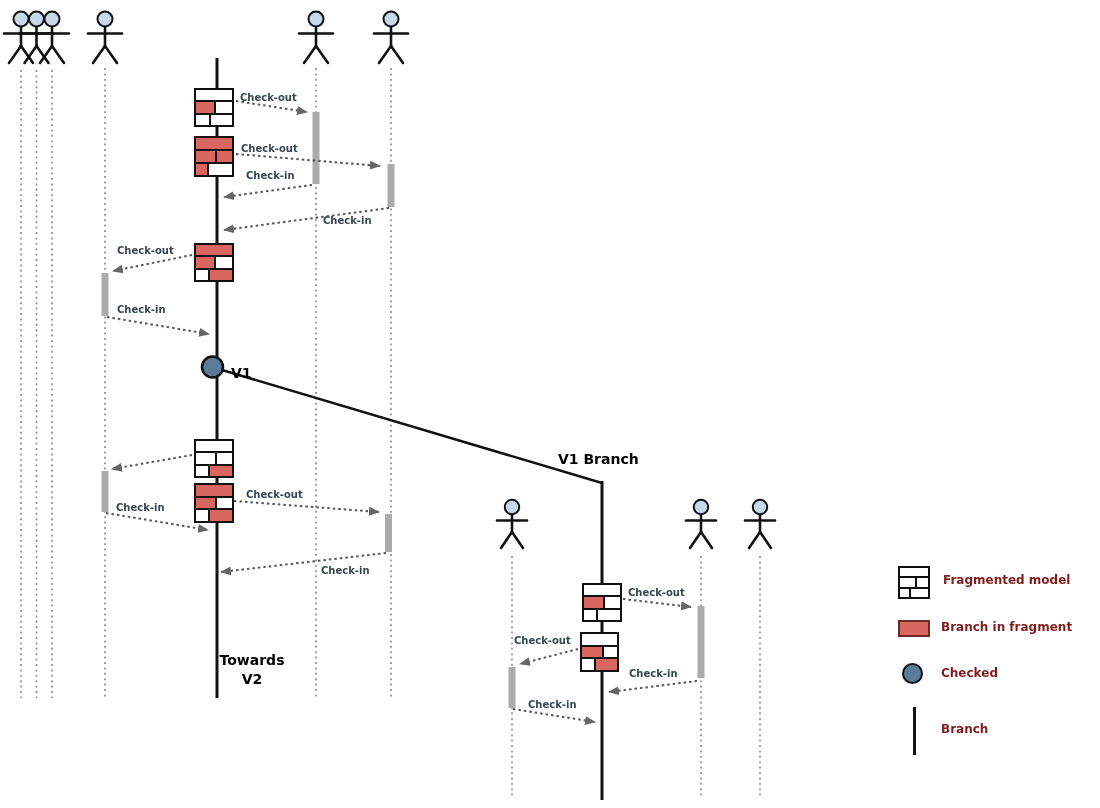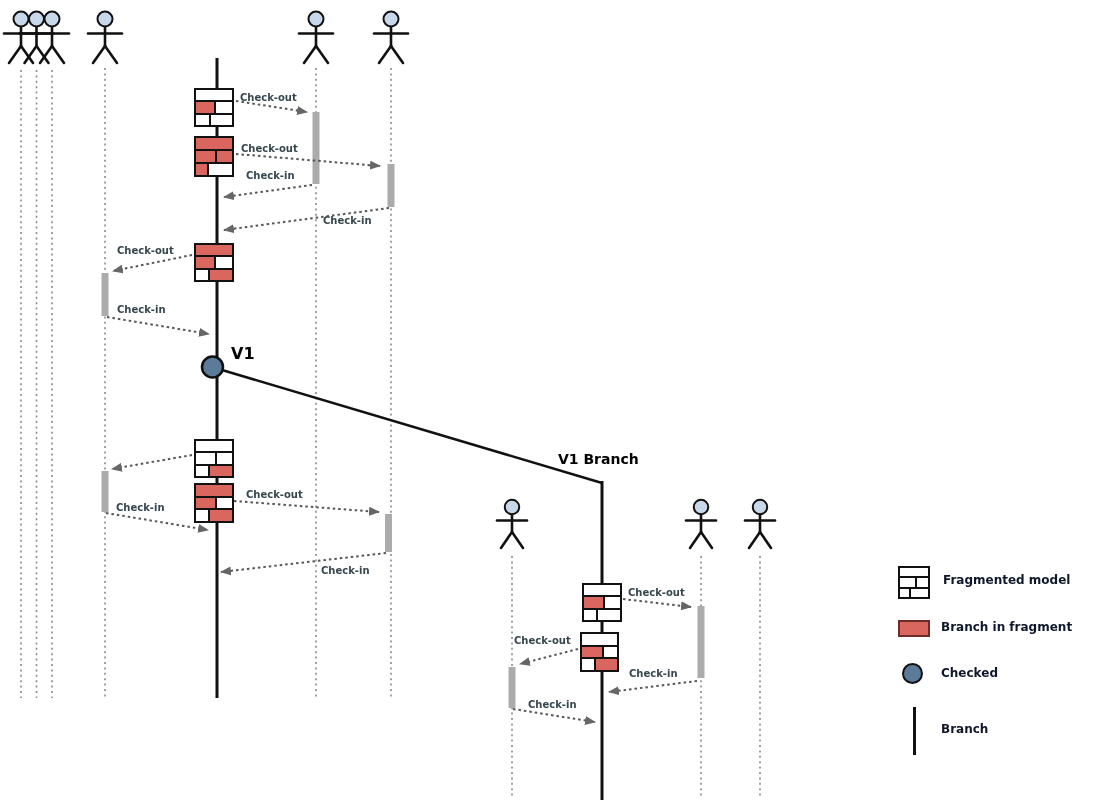--- a/index.html
+++ b/index.html
@@ -40,21 +40,21 @@
 
   .lbl{
     position:absolute;z-index:3;font-size:10px;font-weight:bold;
     color:var(--label-text);white-space:nowrap;
   }
   .title{
     position:absolute;z-index:3;font-size:14px;font-weight:bold;color:#000;
     text-align:center;line-height:19px;white-space:nowrap;
   }
   .legend-label{
-    position:absolute;z-index:3;font-size:12px;font-weight:bold;color:#0f172a;white-space:nowrap;
+    position:absolute;z-index:3;font-size:12px;font-weight:bold;color:#7f1d1d;white-space:nowrap;
   }
   .legend-swatch{
     position:absolute;z-index:2;background:var(--checked-in-red);
     border:2px solid #6E2C28;box-sizing:border-box;
   }
   .legend-circle{
     position:absolute;z-index:2;width:17px;height:17px;border-radius:50%;
     background:var(--baseline-fill);border:2.5px solid var(--ink);
   }
   .legend-line{position:absolute;z-index:2;width:3px;background:var(--ink);}
@@ -264,22 +264,26 @@
       <div class="frag-row">
         <div class="frag-cell red" style="width: 62%;"></div>
         <div class="frag-cell" style="width: 38%;"></div>
       </div>
       <div class="frag-row">
         <div class="frag-cell" style="width: 40%;"></div>
         <div class="frag-cell red" style="width: 60%;"></div>
       </div>
     </div>
 
-  <div class="title" style="left:231px;top:344px;font-size:16px;">V1</div>
+  <div class="title" style="left:231px;top:364px;font-size:14px;">V1</div>
   <div class="title" style="left:558px;top:450px;">V1 Branch</div>
+  <div class="title" style="left:203px;top:651px;width:98px;">
+    <div>Towards</div>
+    <div>V2</div>
+  </div>
 
   <div class="lbl" style="left:240px;top:92px;">Check-out</div>
   <div class="lbl" style="left:241px;top:143px;">Check-out</div>
   <div class="lbl" style="left:246px;top:170px;">Check-in</div>
   <div class="lbl" style="left:323px;top:215px;">Check-in</div>
   <div class="lbl" style="left:117px;top:245px;">Check-out</div>
   <div class="lbl" style="left:117px;top:304px;">Check-in</div>
   <div class="lbl" style="left:116px;top:502px;">Check-in</div>
   <div class="lbl" style="left:246px;top:489px;">Check-out</div>
   <div class="lbl" style="left:321px;top:565px;">Check-in</div>

